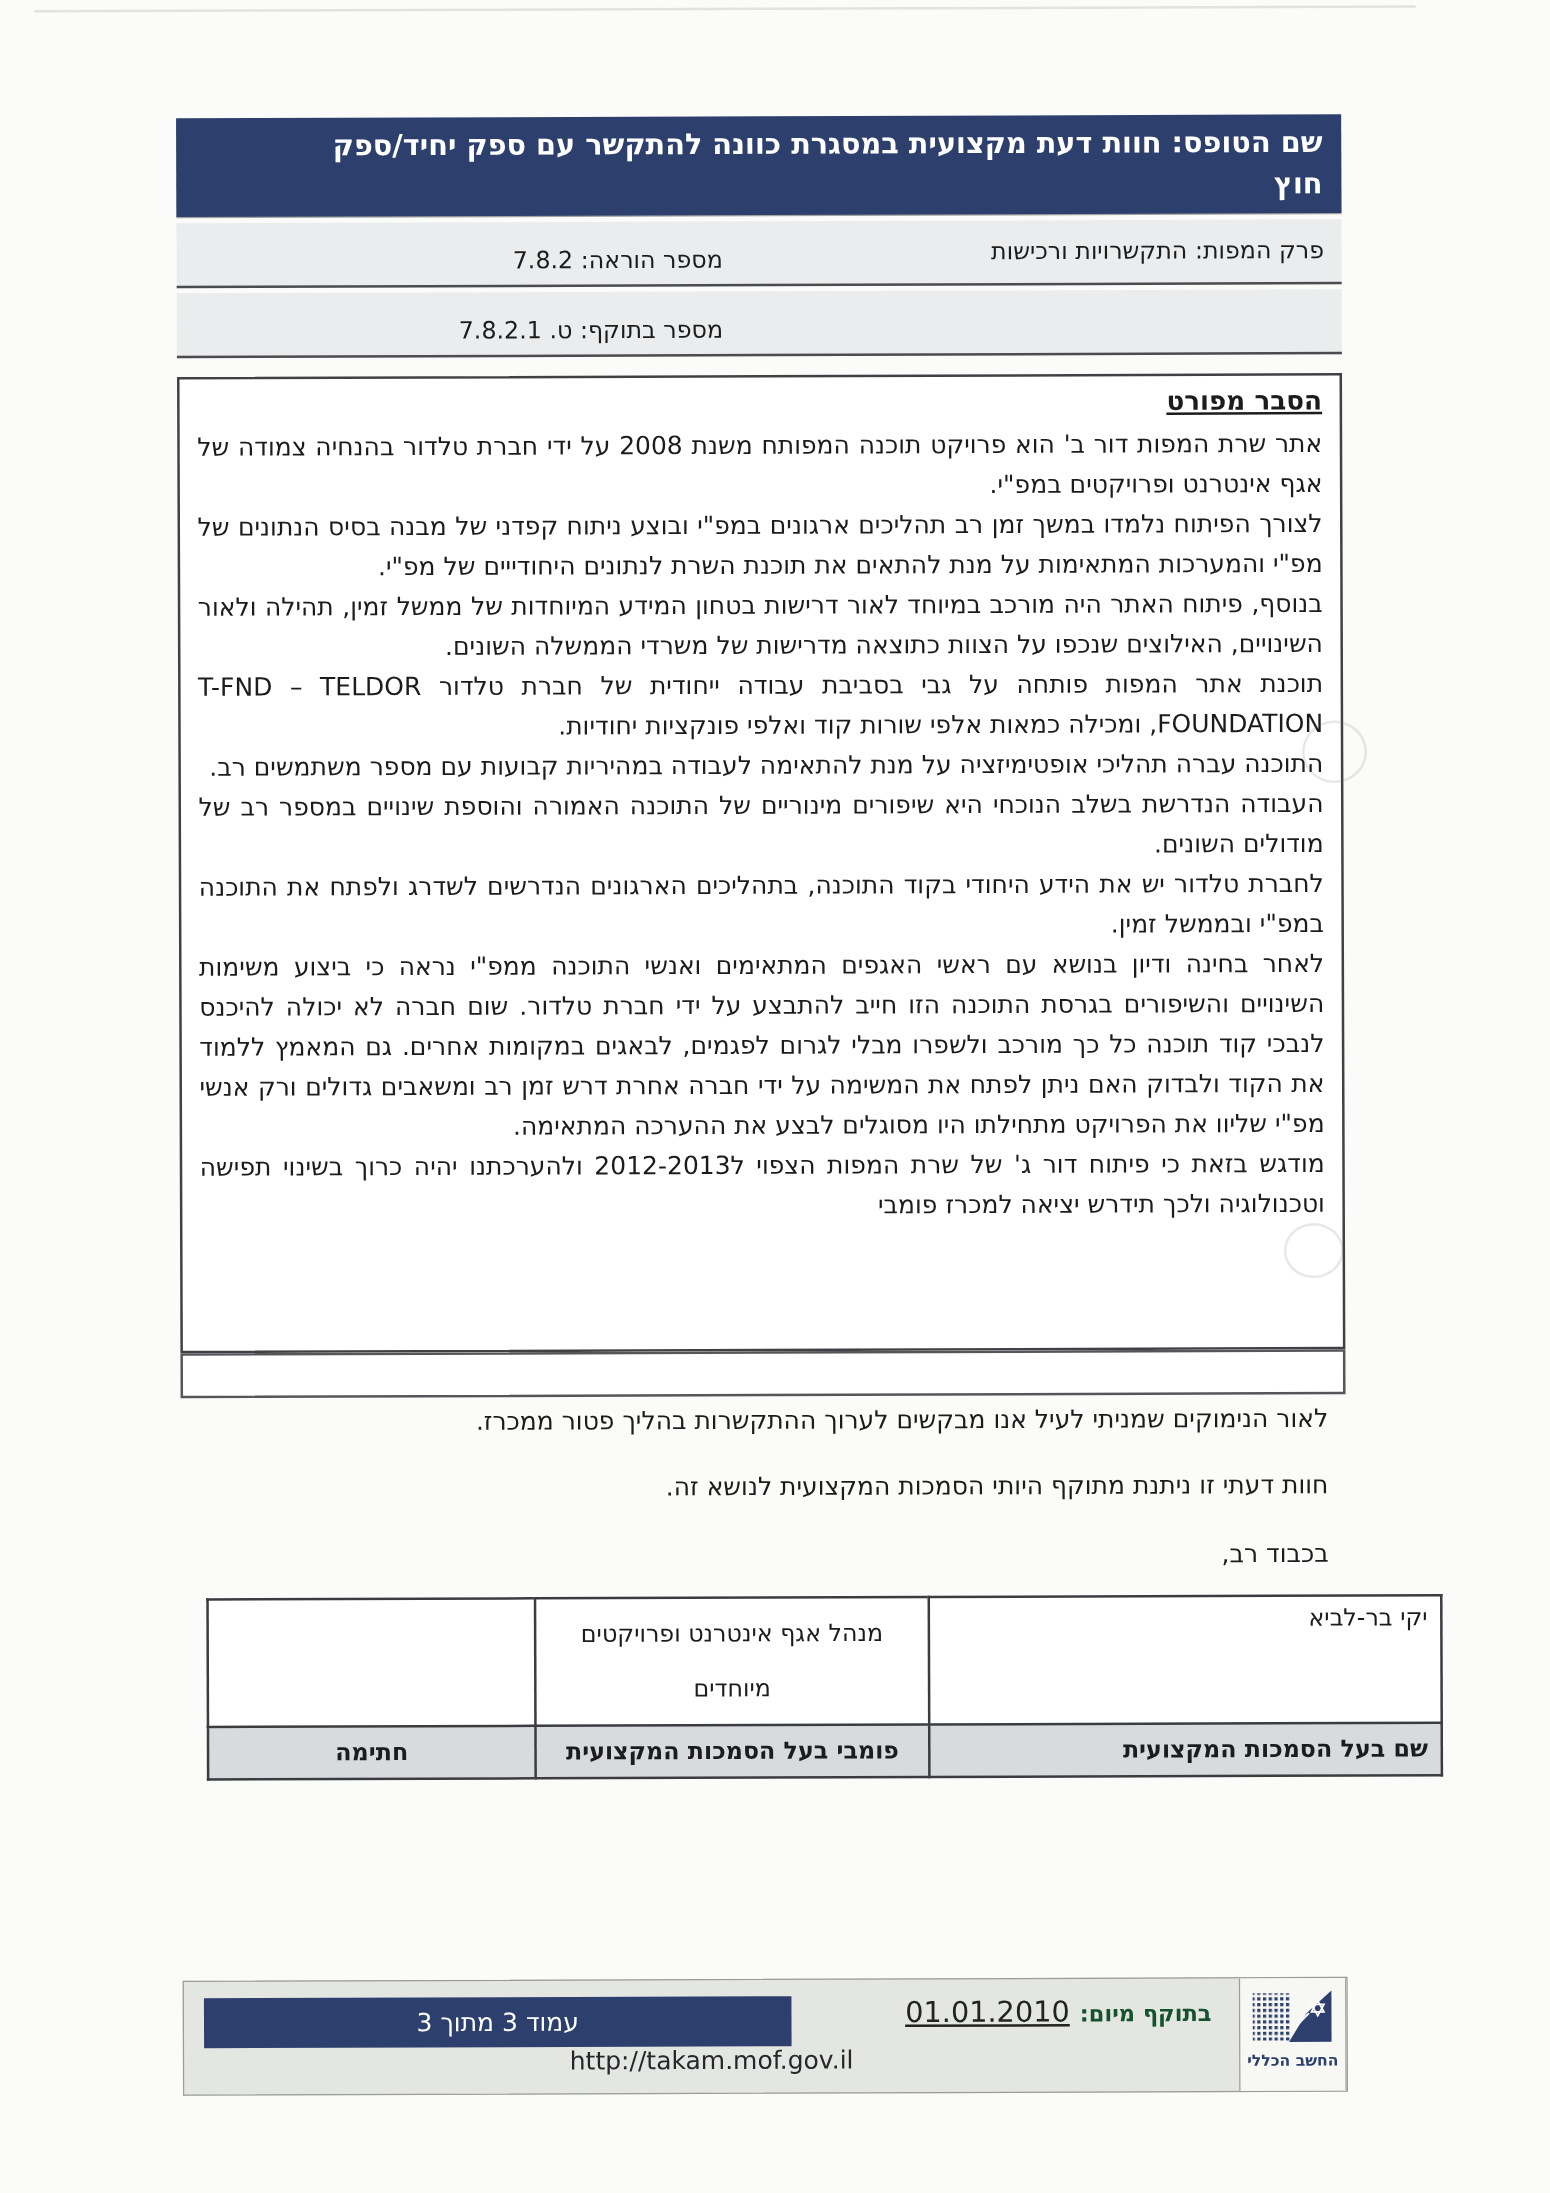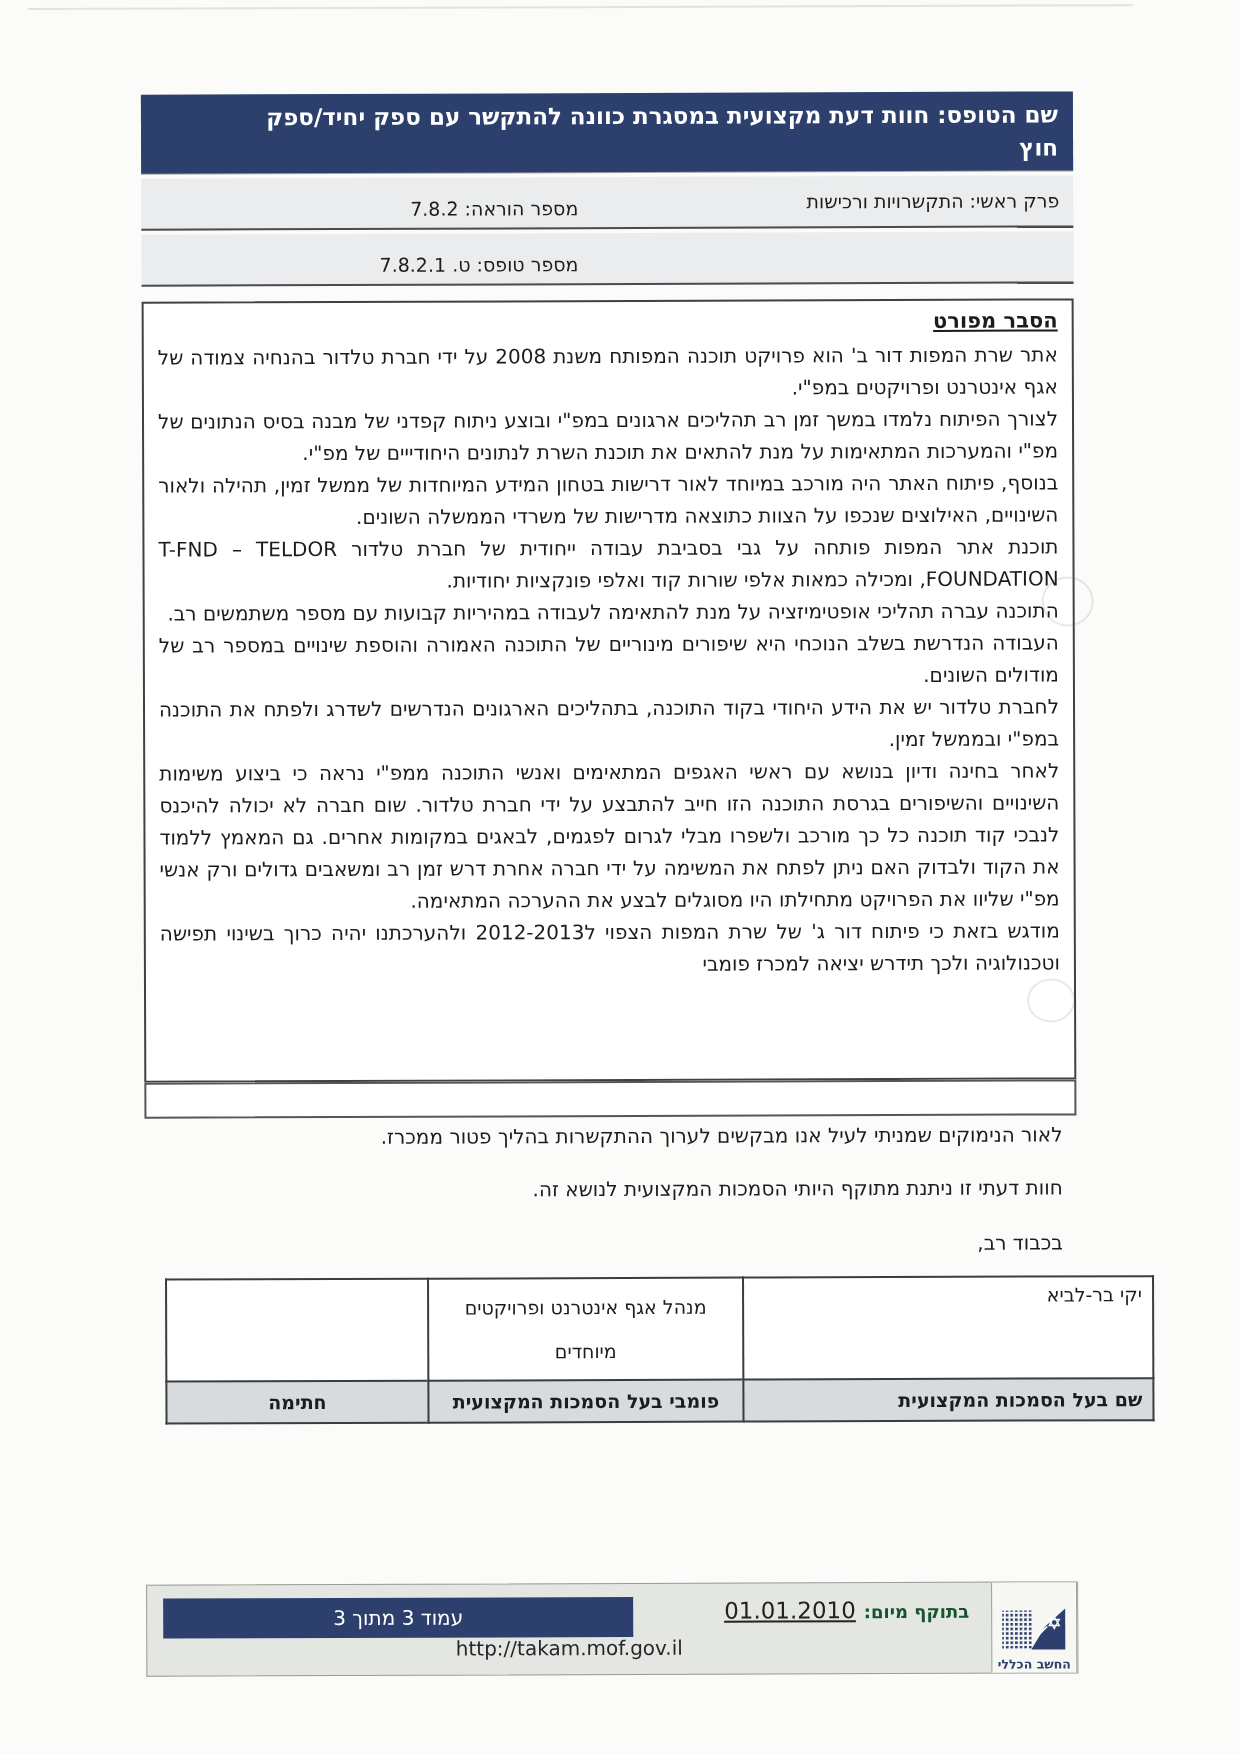--- a/index.html
+++ b/index.html
@@ -71,49 +71,49 @@
     position:absolute;right:108px;top:14px;direction:rtl;display:flex;align-items:baseline;gap:8px;
   }
   .validfrom .vl{font-size:18px;font-weight:bold;color:#14532d;}
   .validfrom .vd{font-size:23px;color:#222;text-decoration:underline;}
   .urlline{
     position:absolute;left:0;right:86px;top:52px;text-align:center;font-size:20px;color:#26262c;
   }
   .logocell{
     position:absolute;right:0;top:0;bottom:0;width:86px;background:#f7f7f4;
     border-right:1px solid #9a9c9a;border-left:1px solid #9a9c9a;
-    display:flex;flex-direction:column;align-items:center;justify-content:flex-start;padding-top:22px;box-sizing:border-box;
+    display:flex;flex-direction:column;align-items:center;justify-content:flex-start;padding-top:6px;box-sizing:border-box;
   }
   .logocap{font-size:12.5px;font-weight:bold;color:#2c3f6d;direction:rtl;margin-top:2px;}
   
   .artifact{position:absolute;border:2px solid rgba(110,110,110,.16);border-radius:50%;}
   .a1{left:1042px;top:578px;width:48px;height:46px;}
   .a2{left:1026px;top:980px;width:44px;height:40px;}
 </style>
 </head>
 <body>
 
 <div class="sheet">
 
   <div class="topline"></div>
 
   <div class="formbar">
     <div>שם הטופס: חוות דעת מקצועית במסגרת כוונה להתקשר עם ספק יחיד/ספק</div>
     <div>חוץ</div>
   </div>
 
   <div class="inforow" style="top:177px;">
-    <span class="rlabel">פרק ראשי: התקשרויות ורכישות</span>
+    <span class="rlabel">פרק המפות: התקשרויות ורכישות</span>
     <span class="lvalue">
         <span>מספר הוראה: 7.8.2</span>
       </span>
   </div>
   <div class="inforow" style="top:233px;">
     <span class="lvalue">
-        <span>מספר טופס: ט. 7.8.2.1</span>
+        <span>מספר בתוקף: ט. 7.8.2.1</span>
       </span>
   </div>
 
   <div class="mainbox">
     <h2>הסבר מפורט</h2>
     <p>אתר שרת המפות דור ב' הוא פרויקט תוכנה המפותח משנת 2008 על ידי חברת טלדור בהנחיה צמודה של אגף אינטרנט ופרויקטים במפ"י.</p>
     <p>לצורך הפיתוח נלמדו במשך זמן רב תהליכים ארגונים במפ"י ובוצע ניתוח קפדני של מבנה בסיס הנתונים של מפ"י והמערכות המתאימות על מנת להתאים את תוכנת השרת לנתונים היחודייים של מפ"י.</p>
     <p>בנוסף, פיתוח האתר היה מורכב במיוחד לאור דרישות בטחון המידע המיוחדות של ממשל זמין, תהילה ולאור השינויים, האילוצים שנכפו על הצוות כתוצאה מדרישות של משרדי הממשלה השונים.</p>
     <p>תוכנת אתר המפות פותחה על גבי בסביבת עבודה ייחודית של חברת טלדור T-FND – TELDOR FOUNDATION, ומכילה כמאות אלפי שורות קוד ואלפי פונקציות יחודיות.</p>
     <p>התוכנה עברה תהליכי אופטימיזציה על מנת להתאימה לעבודה במהיריות קבועות עם מספר משתמשים רב.</p>

